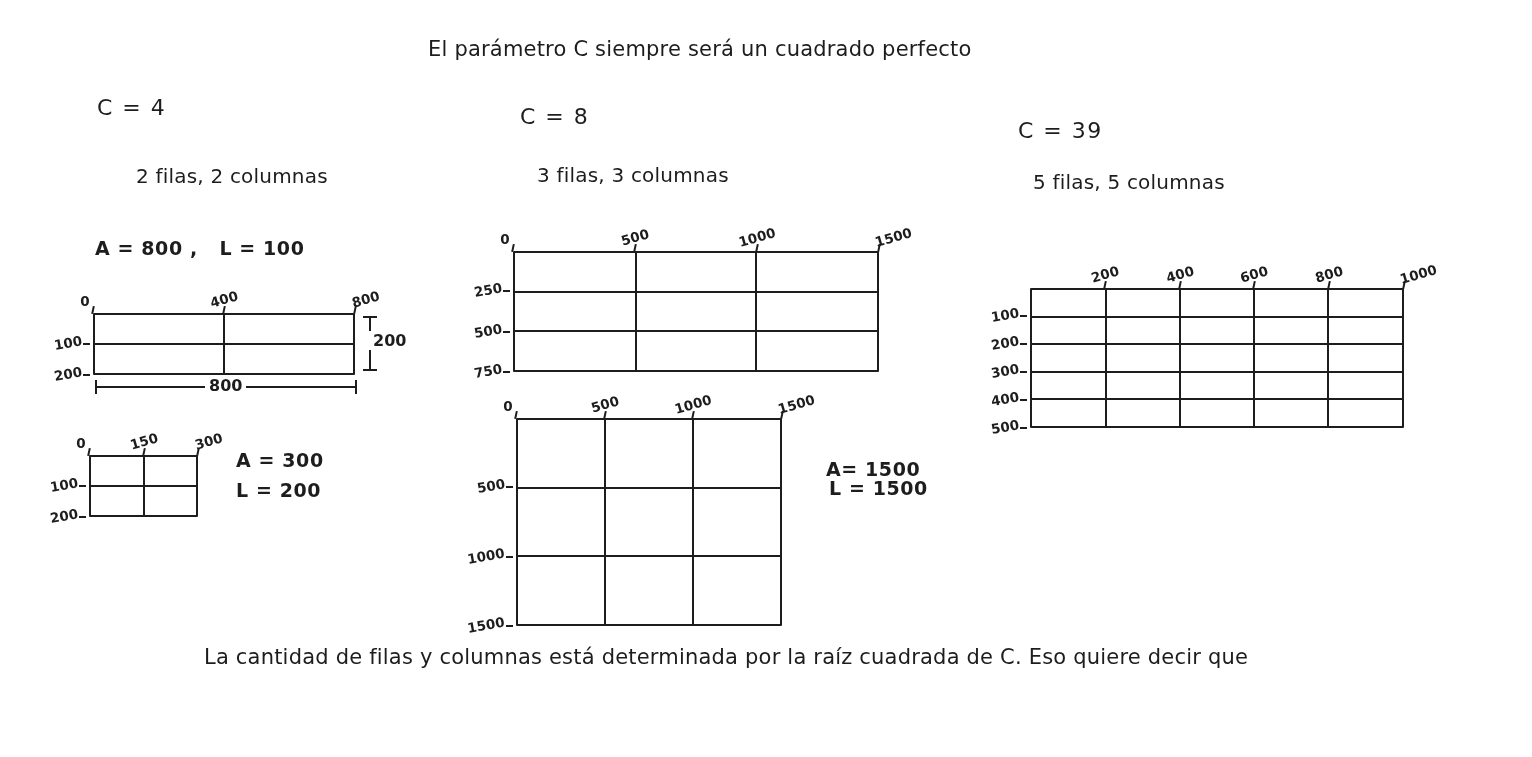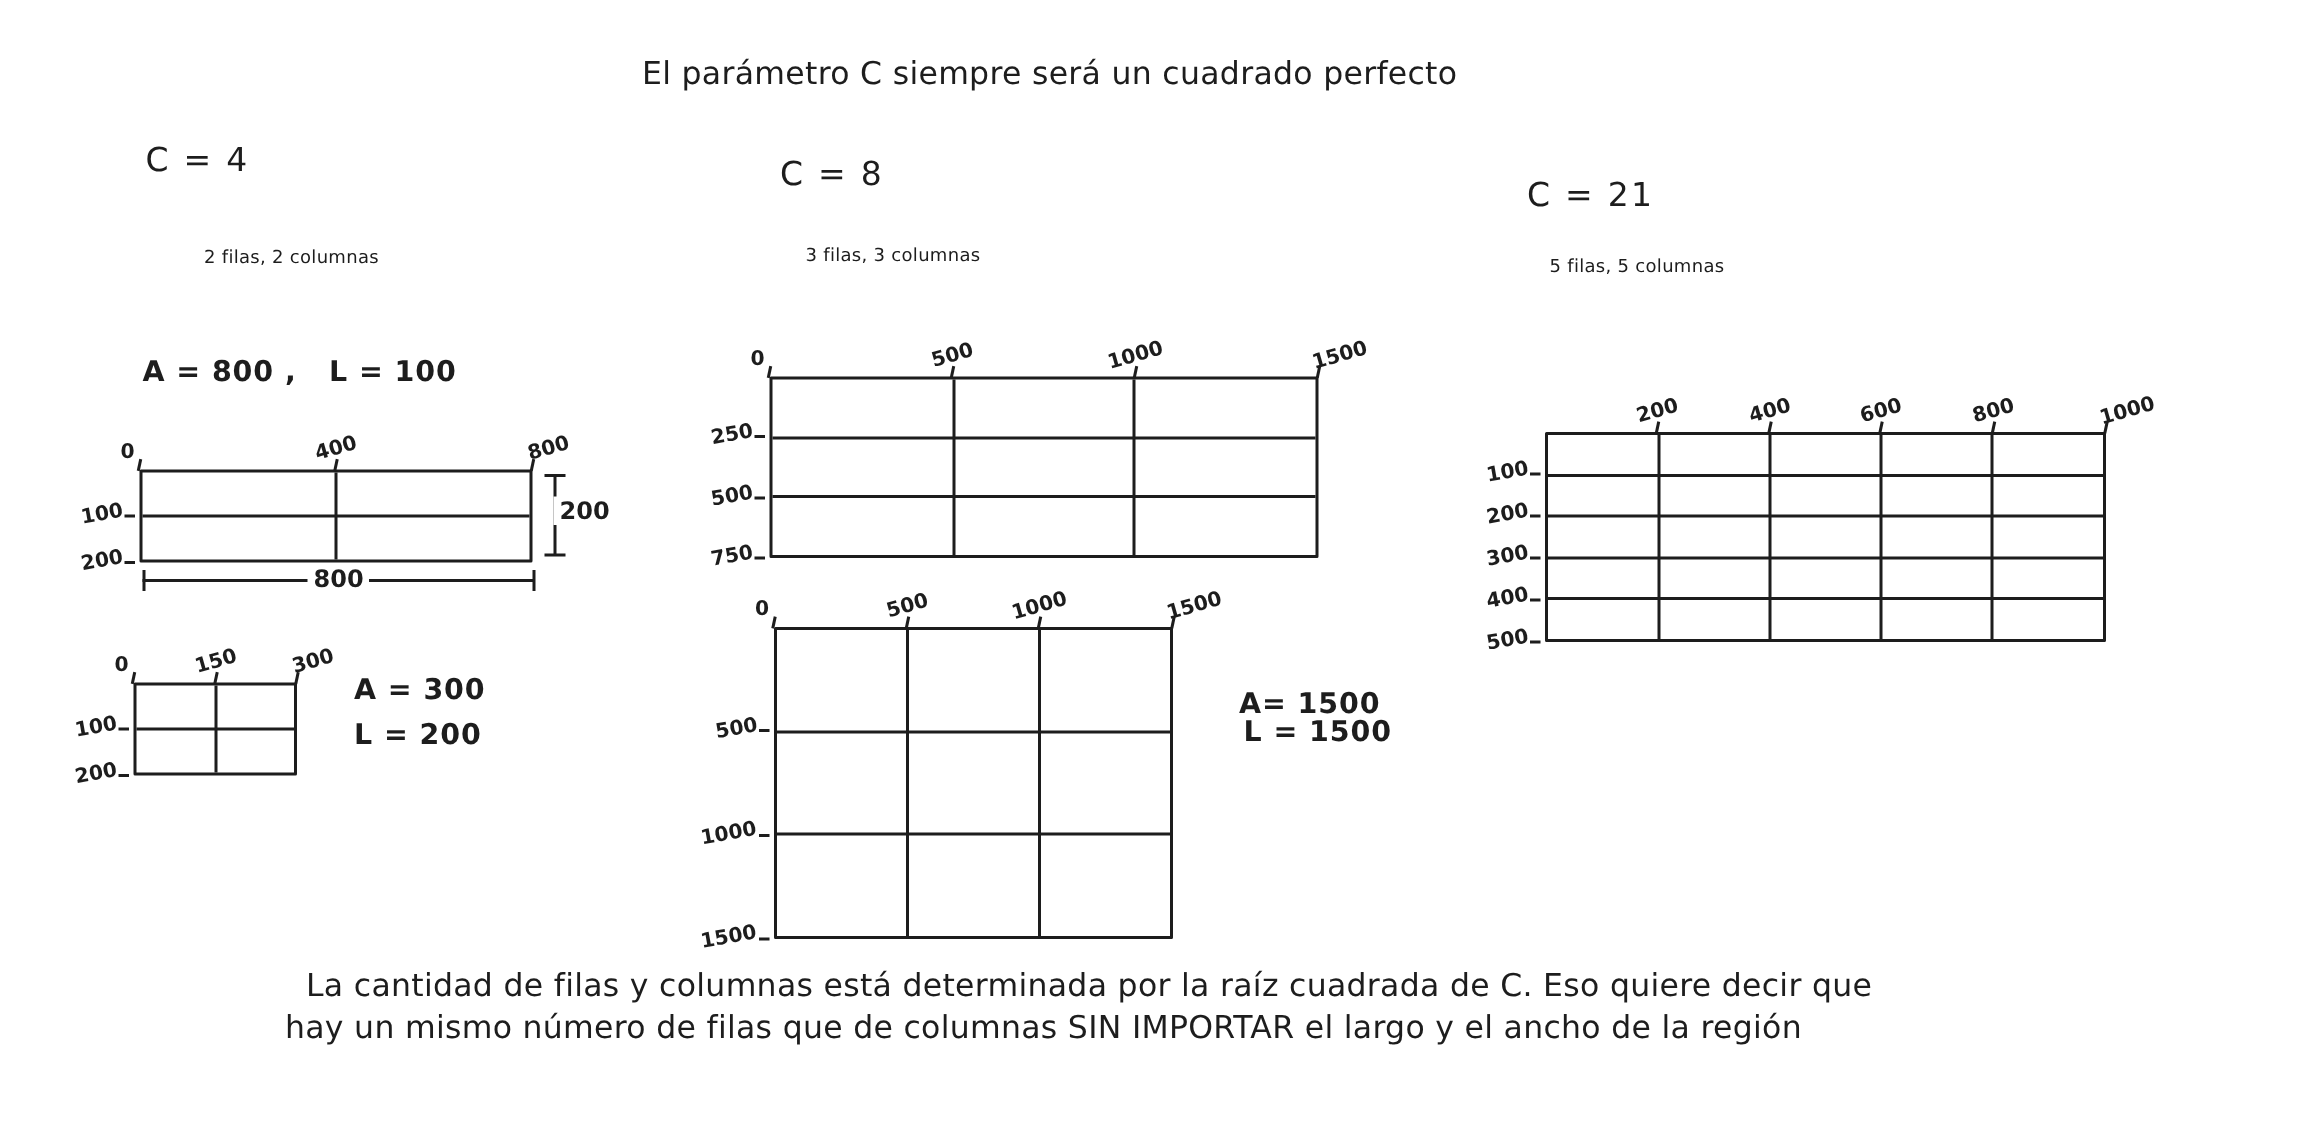--- a/index.html
+++ b/index.html
@@ -5,21 +5,21 @@
   :root { --ink:#1d1d1d; --paper:#ffffff; }
   html,body { margin:0; padding:0; background:#fff; }
   .canvas {
     position:relative; width:1532px; height:757px; background:var(--paper);
     overflow:hidden; font-family:"DejaVu Sans","Liberation Sans",sans-serif;
     color:var(--ink);
   }
   .txt { position:absolute; white-space:pre; color:var(--ink); line-height:1.2; }
   .title { font-size:21px; letter-spacing:.2px; }
   .c-head { font-size:22px; letter-spacing:1.5px; }
-  .filas { font-size:12px; letter-spacing:.2px;text-align:center; }
+  .filas { font-size:20px; letter-spacing:.2px;text-align:center; }
   .al { font-size:19px; font-weight:700; letter-spacing:.6px; }
   .footer-line { font-size:21px; letter-spacing:.2px; }
 
   .grid-unit { position:absolute; }
   .gridbox { position:absolute; inset:0; border:2px solid var(--ink); border-radius:1px; }
   .vline { position:absolute; top:0; bottom:0; width:2px; background:var(--ink); transform:translateX(-50%); }
   .hline { position:absolute; left:0; right:0; height:2px; background:var(--ink); transform:translateY(-50%); }
 
   .xtick { position:absolute; bottom:calc(100% - 1px); width:2px; height:8px; background:var(--ink);
            transform:translateX(-50%) rotate(12deg); }
@@ -137,21 +137,21 @@
       <div class="ydash" style="top: 33.33%;"></div>
       <div class="ylab" style="top: 33.33%;">500</div>
       <div class="ydash" style="top: 66.67%;"></div>
       <div class="ylab" style="top: 66.67%;">1000</div>
       <div class="ydash" style="top: 100%;"></div>
       <div class="ylab" style="top: 100%;">1500</div>
     </div>
   <div class="txt al" style="left:826px;top:458px">A= 1500</div>
   <div class="txt al" style="left:829px;top:477px">L = 1500</div>
 
-  <div class="txt c-head" style="left:1018px;top:118px">C = 21</div>
+  <div class="txt c-head" style="left:1018px;top:118px">C = 39</div>
   <div class="txt filas" style="left:1033px;top:170px">5 filas, 5 columnas</div>
 
   <div class="grid-unit" style="left:1030px;top:288px;width:374px;height:140px">
     <div class="gridbox">
         <div class="vline" style="left: 20%;"></div>
         <div class="vline" style="left: 40%;"></div>
         <div class="vline" style="left: 60%;"></div>
         <div class="vline" style="left: 80%;"></div>
         <div class="hline" style="top: 20%;"></div>
         <div class="hline" style="top: 40%;"></div>
@@ -174,15 +174,14 @@
       <div class="ylab" style="top: 40%;">200</div>
       <div class="ydash" style="top: 60%;"></div>
       <div class="ylab" style="top: 60%;">300</div>
       <div class="ydash" style="top: 80%;"></div>
       <div class="ylab" style="top: 80%;">400</div>
       <div class="ydash" style="top: 100%;"></div>
       <div class="ylab" style="top: 100%;">500</div>
     </div>
 
   <div class="txt footer-line" style="left:204px;top:645px">La cantidad de filas y columnas está determinada por la raíz cuadrada de C. Eso quiere decir que</div>
-  <div class="txt footer-line" style="left:190px;top:673px">hay un mismo número de filas que de columnas SIN IMPORTAR el largo y el ancho de la región</div>
 
 </div>
 
 </body></html>

